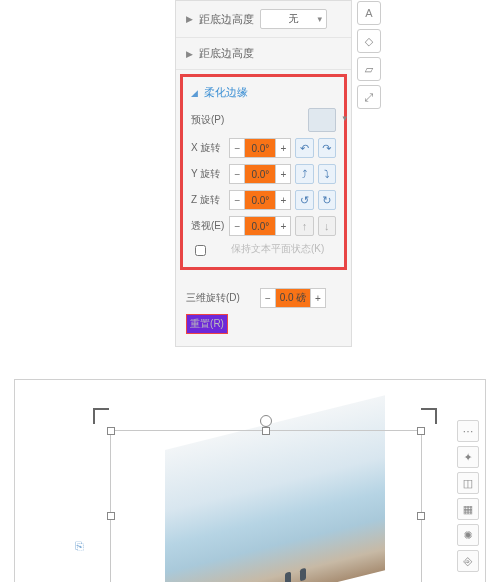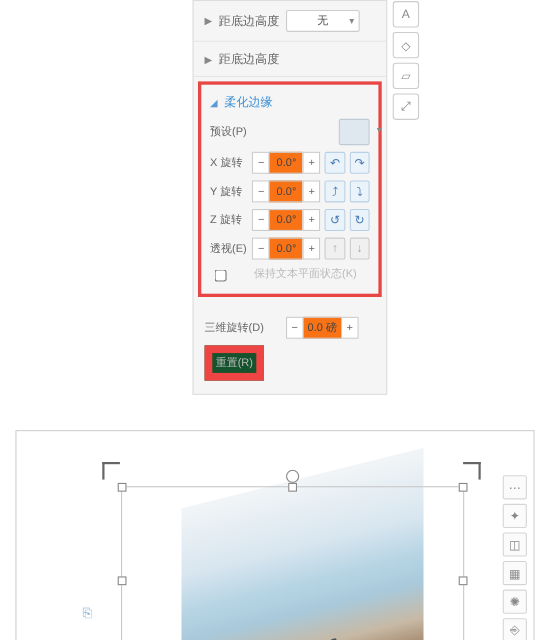--- a/index.html
+++ b/index.html
@@ -19,21 +19,21 @@
 .lbl{width:38px;color:#666;font-size:10px}
 .stepper{display:flex}
 .stepper .btn{width:14px;height:18px;background:#fff;border:1px solid #ccc;display:flex;align-items:center;justify-content:center;font-size:10px;color:#666}
 .stepper .val{width:30px;height:18px;background:#f97316;border-top:1px solid #ccc;border-bottom:1px solid #ccc;display:flex;align-items:center;justify-content:center;font-size:10px;color:#444}
 .iconbtn{width:18px;height:18px;background:#eaf2fa;border:1px solid #b8d0e6;border-radius:2px;display:flex;align-items:center;justify-content:center;font-size:11px;color:#4a7db5}
 .iconbtn.gray{background:#f0f0f0;border-color:#ccc;color:#aaa}
 .preset-sw{width:26px;height:22px;background:#e0e8ef;border:1px solid #c0cad5;border-radius:2px;margin-left:auto;position:relative}
 .preset-sw::after{content:"▾";position:absolute;right:-12px;top:4px;font-size:9px;color:#888}
 .chk{display:flex;align-items:flex-start;gap:22px;margin:6px 0;color:#bbb;font-size:10px}
 .chk input{width:11px;height:11px}
-.reset{width:40px;height:18px;border:7px solid #ef4444;background:#14532d;color:#bbb;font-size:10px;display:flex;align-items:center;justify-content:center;margin:6px 0 4px 0}
+.reset{width:40px;height:18px;border:1px solid #ef4444;background:#6d28d9;color:#bbb;font-size:10px;display:flex;align-items:center;justify-content:center;margin:6px 0 4px 0}
 .bigsep{height:30px}
 .canvas-wrap{width:470px;height:230px;margin:2px 0 0 14px;border:1px solid #d0d0d0;background:#fff;position:relative;overflow:hidden}
 .side2{position:absolute;right:6px;top:40px;width:22px;display:flex;flex-direction:column;gap:4px}
 .side2 .sb{width:20px;height:20px;border:1px solid #d5d5d5;background:#fbfbfb;border-radius:2px;display:flex;align-items:center;justify-content:center;font-size:11px;color:#888}
 .frame{position:absolute;left:95px;top:50px;width:310px;height:170px;border:1px solid #c8c8c8}
 .handle{width:6px;height:6px;background:#fff;border:1px solid #888;position:absolute}
 .rot{width:10px;height:10px;border:1px solid #888;border-radius:50%;background:#fff;position:absolute;left:50%;top:-16px;transform:translateX(-50%)}
 .crop{position:absolute;border:none}
 .crop .c{width:14px;height:14px;position:absolute}
 .crop .c.tl{border-left:2px solid #666;border-top:2px solid #666}

